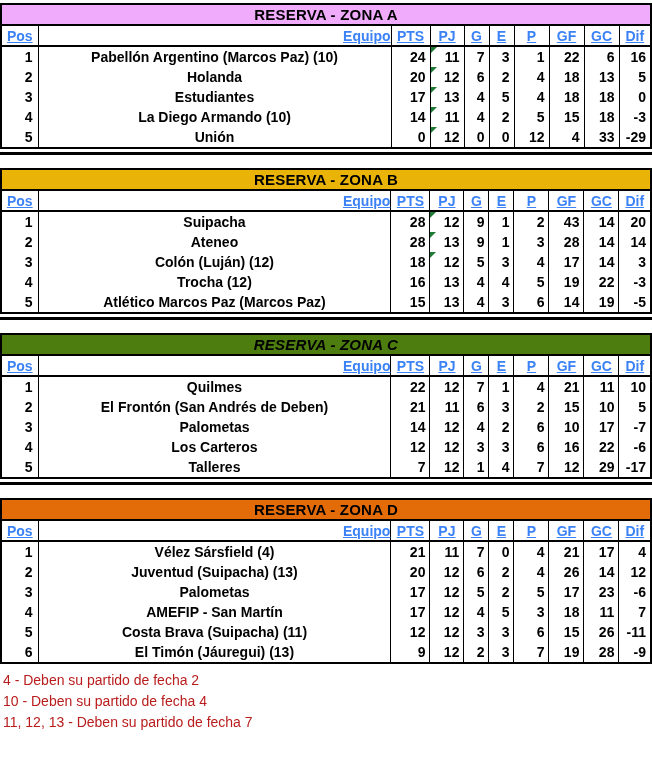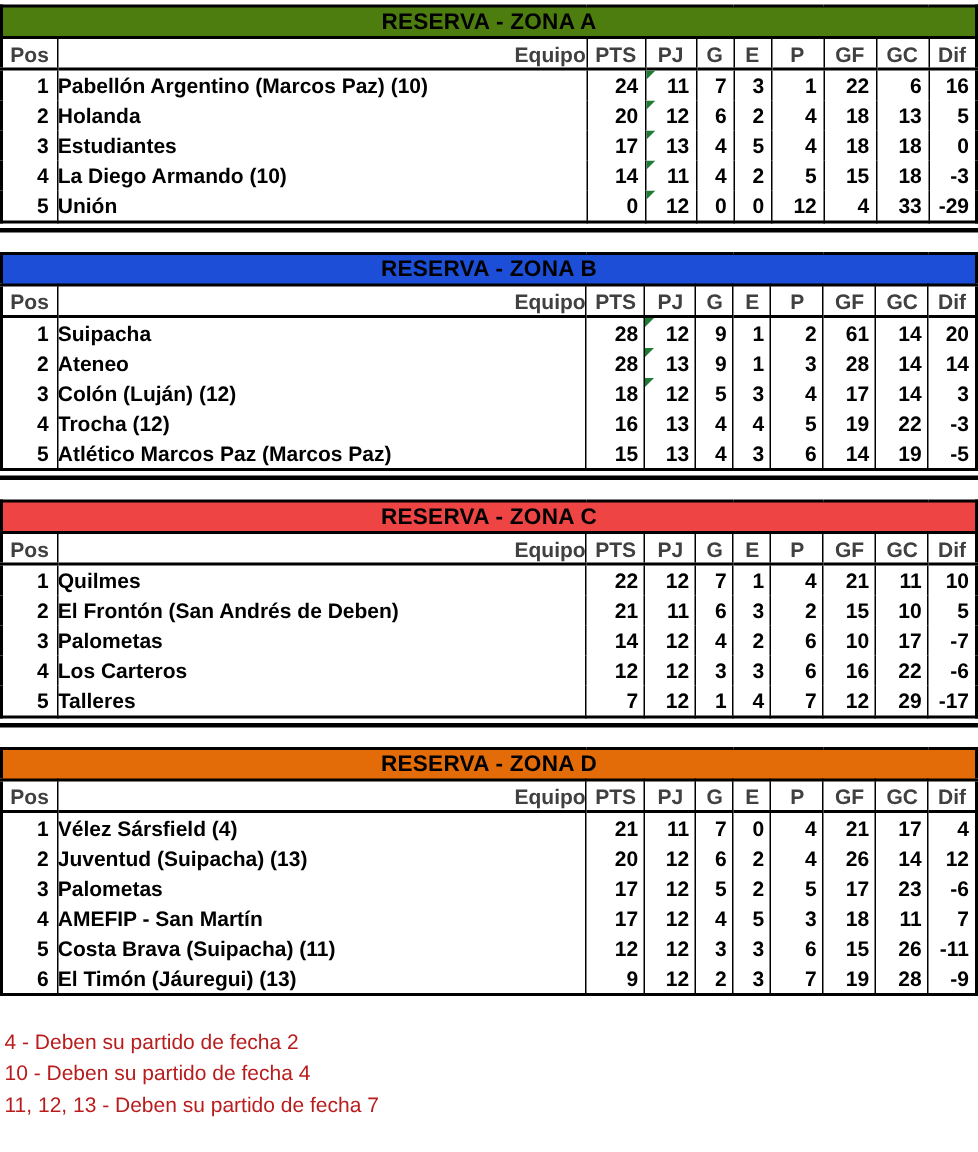--- a/index.html
+++ b/index.html
@@ -7,21 +7,21 @@
     padding:0;
     background:#ffffff;
     font-family:"Liberation Sans","DejaVu Sans",sans-serif;
   }
   #sheet{
     width:652px;
     padding-top:3px;
     box-sizing:border-box;
   }
   .zone{ margin-bottom:13px; }
-  .zone:last-of-type{ margin-bottom:20px; }
+  .zone:last-of-type{ margin-bottom:6px; }
 
   table.standings{
     width:652px;
     table-layout:fixed;
     border-collapse:collapse;
     border:2.5px solid #000;
   }
   col.c-pos{width:37px;}
   col.c-pts{width:39px;}
   col.c-pj{width:34px;}
@@ -38,40 +38,41 @@
     font-weight:bold;
     font-size:15px;
     color:#000;
     border-bottom:2.5px solid #000;
     letter-spacing:.2px;
   }
   tr.head-row th{
     height:19px;
     font-size:14px;
     font-weight:bold;
-    color:#404040;
+    color:#3b82f6;
     border-bottom:2.5px solid #000;
     text-align:center;
     padding:0;
+    text-decoration:underline;
   }
   tr.head-row th:not(:first-child){ border-left:1.5px solid #000; }
   tr.head-row th.h-equipo{ text-align:right; padding-left:4px; }
 
   tbody td{
     height:20px;
     font-size:14px;
     font-weight:bold;
     color:#000;
     padding:0;
     white-space:nowrap;
     overflow:hidden;
   }
   tbody td:not(:first-child){ border-left:1.5px solid #000; }
   td.pos-cell{ text-align:right; padding-right:5px; }
-  td.equipo-cell{ text-align:left; padding-left:0; }
+  td.equipo-cell{ text-align:center; padding-left:0; }
   td.num-cell{ text-align:right; padding-right:4px; }
   td.pj-cell{ position:relative; }
   .marker-triangle{
     position:absolute;
     top:0; left:0;
     width:0; height:0;
     border-top:6px solid #1e7b34;
     border-right:6px solid transparent;
   }
 
@@ -107,21 +108,21 @@
             <col class="c-pj">
         <col class="c-g">
             <col class="c-e">
             <col class="c-p">
             <col class="c-gf">
         <col class="c-gc">
             <col class="c-dif">
       </colgroup>
       <thead>
         <tr>
-          <td class="title-cell" colspan="10" style="background: #4d7c0f;">RESERVA - ZONA A</td>
+          <td class="title-cell" colspan="10" style="background: #f0abfc;">RESERVA - ZONA A</td>
         </tr>
         <tr class="head-row">
               <th>Pos</th>
               <th class="h-equipo">Equipo</th>
               <th>PTS</th>
               <th>PJ</th>
               <th>G</th>
               <th>E</th>
               <th>P</th>
               <th>GF</th>
@@ -204,21 +205,21 @@
             <col class="c-pj">
         <col class="c-g">
             <col class="c-e">
             <col class="c-p">
             <col class="c-gf">
         <col class="c-gc">
             <col class="c-dif">
       </colgroup>
       <thead>
         <tr>
-          <td class="title-cell" colspan="10" style="background: #1d4ed8;">RESERVA - ZONA B</td>
+          <td class="title-cell" colspan="10" style="background: #eab308;">RESERVA - ZONA B</td>
         </tr>
         <tr class="head-row">
               <th>Pos</th>
               <th class="h-equipo">Equipo</th>
               <th>PTS</th>
               <th>PJ</th>
               <th>G</th>
               <th>E</th>
               <th>P</th>
               <th>GF</th>
@@ -228,21 +229,21 @@
       </thead>
       <tbody>
             <tr>
               <td class="pos-cell">1</td>
               <td class="equipo-cell">Suipacha</td>
               <td class="num-cell">28</td>
               <td class="num-cell pj-cell">12<span class="marker-triangle" style="border-top-color: rgb(30, 123, 52);"></span></td>
               <td class="num-cell">9</td>
               <td class="num-cell">1</td>
               <td class="num-cell">2</td>
-              <td class="num-cell">61</td>
+              <td class="num-cell">43</td>
               <td class="num-cell">14</td>
               <td class="num-cell">20</td>
             </tr>
             <tr>
               <td class="pos-cell">2</td>
               <td class="equipo-cell">Ateneo</td>
               <td class="num-cell">28</td>
               <td class="num-cell pj-cell">13<span class="marker-triangle" style="border-top-color: rgb(30, 123, 52);"></span></td>
               <td class="num-cell">9</td>
               <td class="num-cell">1</td>
@@ -301,21 +302,21 @@
             <col class="c-pj">
         <col class="c-g">
             <col class="c-e">
             <col class="c-p">
             <col class="c-gf">
         <col class="c-gc">
             <col class="c-dif">
       </colgroup>
       <thead>
         <tr>
-          <td class="title-cell" colspan="10" style="background: #ef4444;">RESERVA - ZONA C</td>
+          <td class="title-cell" colspan="10" style="background: #4d7c0f; font-style: italic;">RESERVA - ZONA C</td>
         </tr>
         <tr class="head-row">
               <th>Pos</th>
               <th class="h-equipo">Equipo</th>
               <th>PTS</th>
               <th>PJ</th>
               <th>G</th>
               <th>E</th>
               <th>P</th>
               <th>GF</th>

